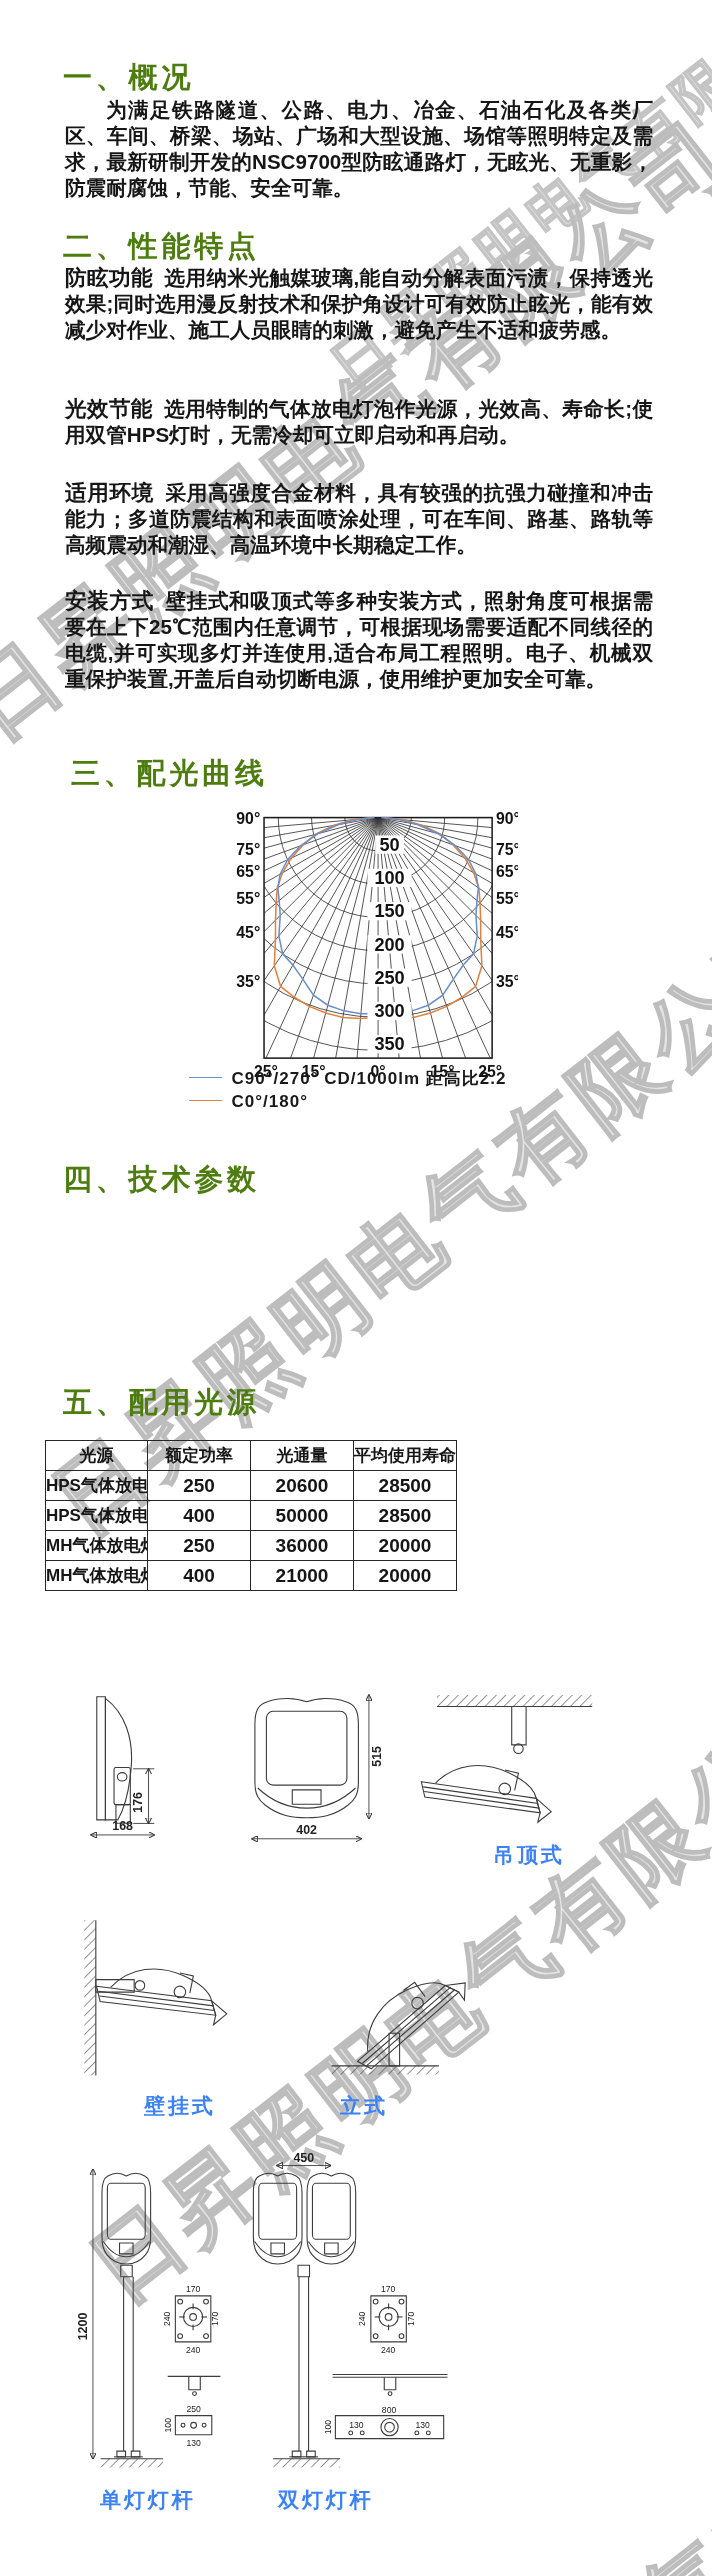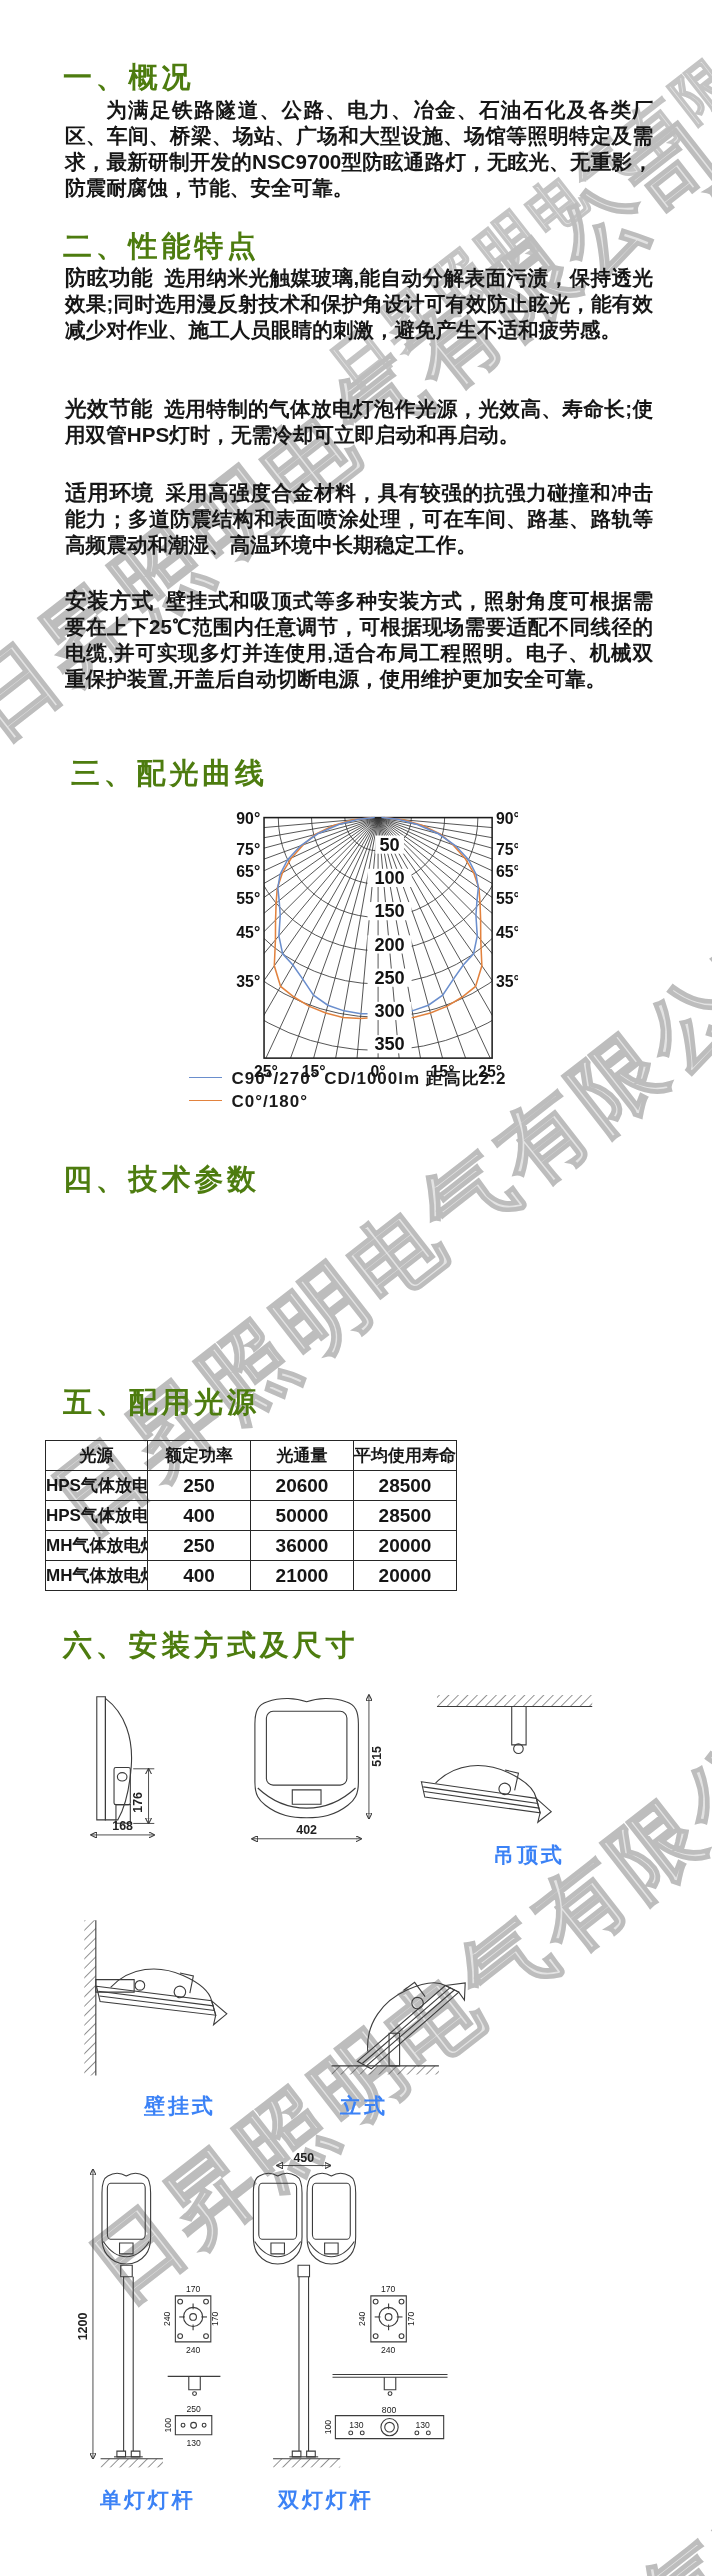--- a/index.html
+++ b/index.html
@@ -196,21 +196,20 @@
     </tr>
     <tr>
       <td class="c0">MH气体放电灯</td>
       <td>400</td>
       <td>21000</td>
       <td>20000</td>
     </tr>
   </tbody>
     </table>
 
-  <div class="h" style="left:63px;top:1626px;">六、安装方式及尺寸</div>
 
   <svg id="drawings-svg" width="712" height="844" viewBox="0 0 743 880">
     <defs>
       <pattern id="hatch" width="7" height="7" patternUnits="userSpaceOnUse" patternTransform="rotate(45)">
         <line x1="0" y1="0" x2="0" y2="7" stroke="#555" stroke-width="1"></line>
       </pattern>
       <marker id="ah" viewBox="0 0 10 10" refX="9" refY="5" markerWidth="7" markerHeight="7" orient="auto-start-reverse">
         <path d="M0,0 L10,5 L0,10 Z" fill="#3c3c3c" stroke="none"></path>
       </marker>
       <g id="lamp-front">

